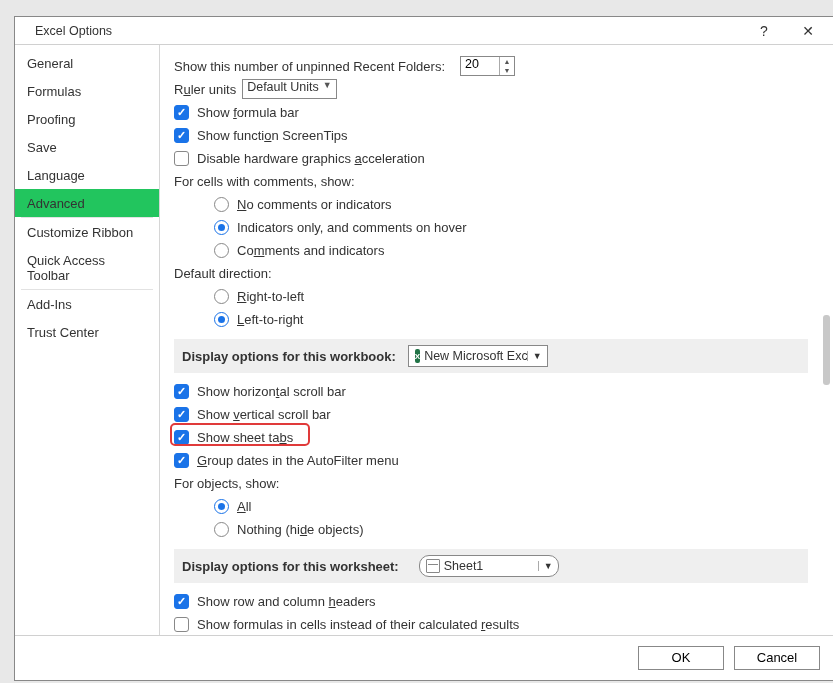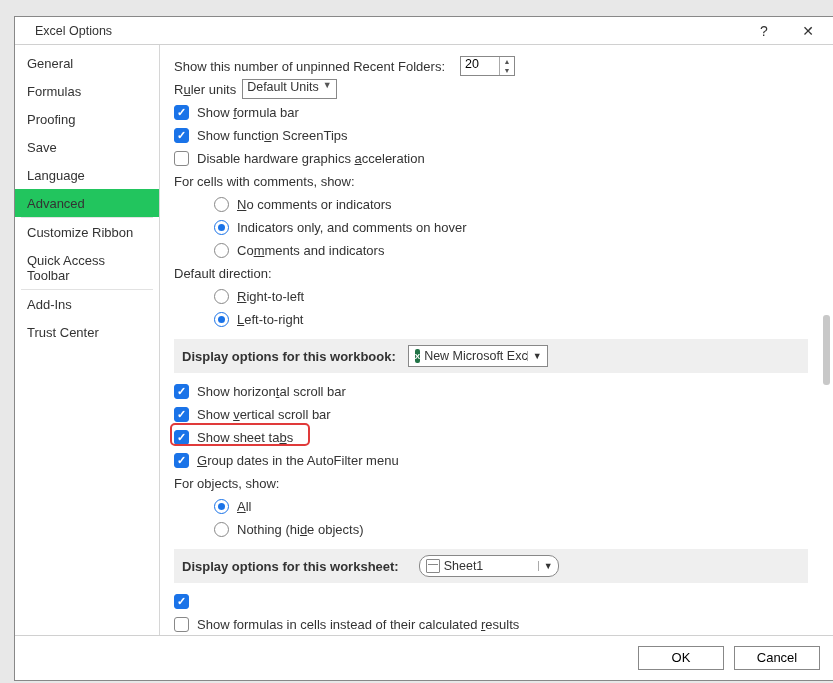--- a/index.html
+++ b/index.html
@@ -194,20 +194,21 @@
             <span class="txt">
                 <span class="sh-icon"></span>
                 <span>Sheet1</span>
               </span>
             <span class="car">▼</span>
           </span>
         </div>
 
         <div class="row">
           <span class="chk checked">✓</span>
+          <span class="label">Show row and column <span class="uline">h</span>eaders</span>
         </div>
         <div class="row">
           <span class="chk"></span>
           <span class="label">Show formulas in cells instead of their calculated <span class="uline">r</span>esults</span>
         </div>
 
       </div>
       <div class="vscroll"></div>
     </div>
   </div>

